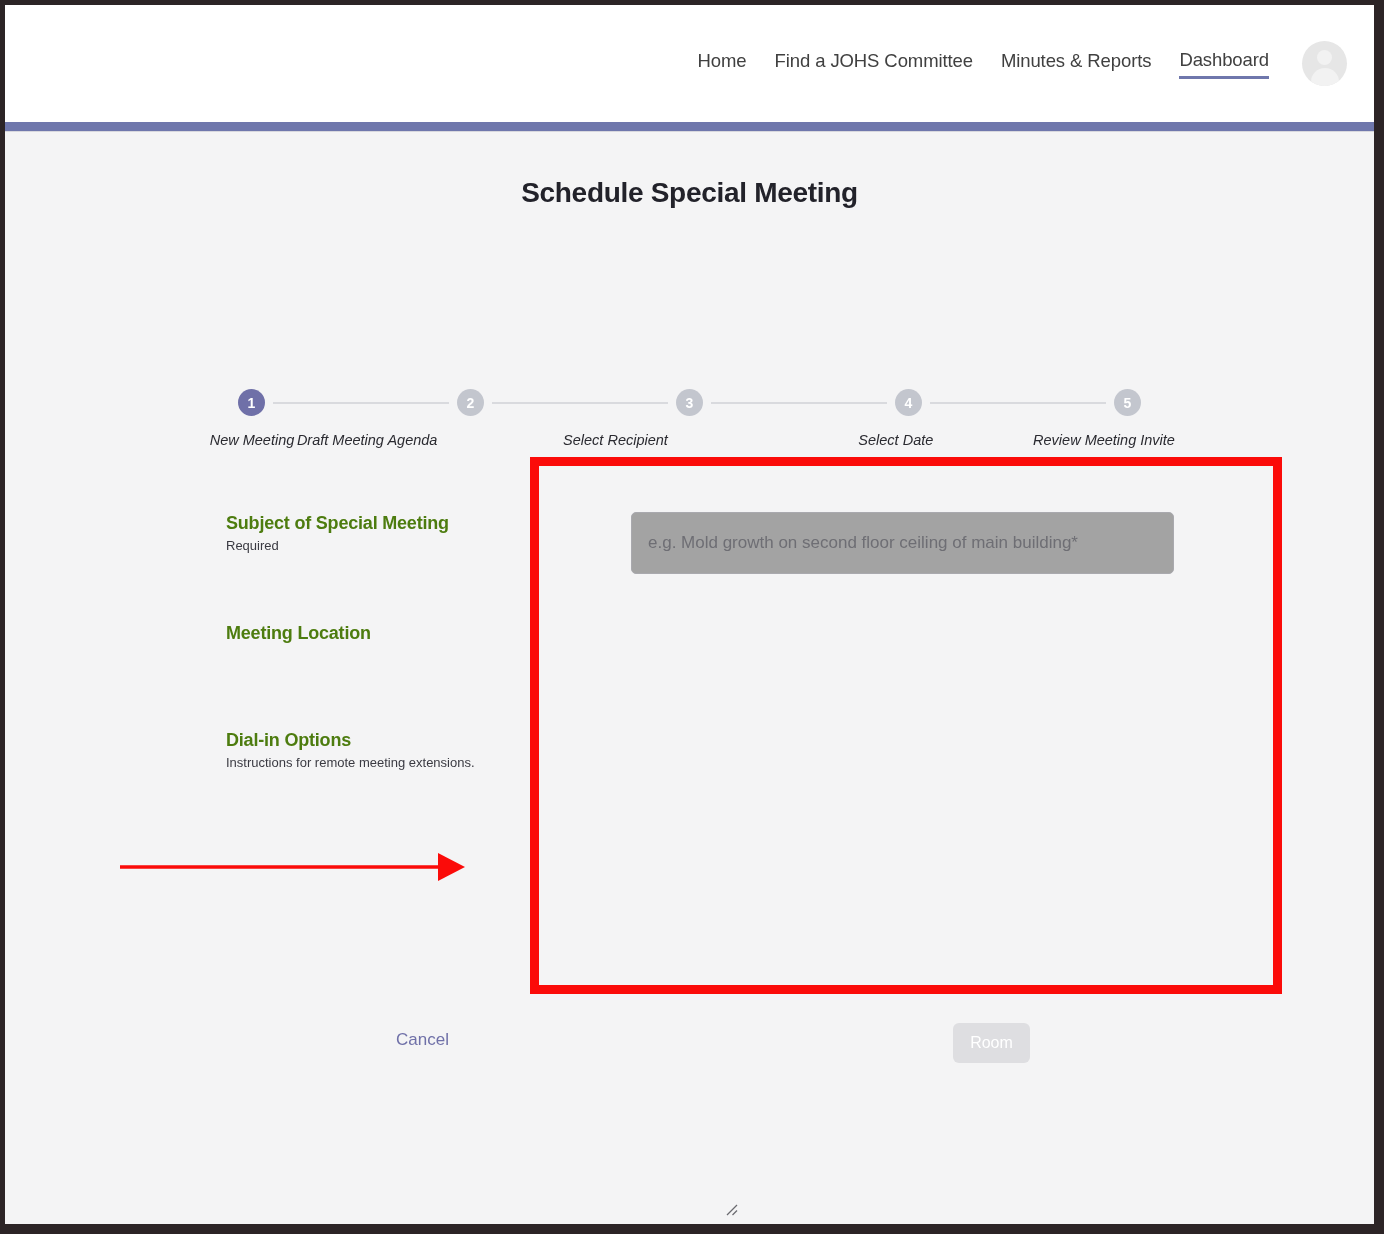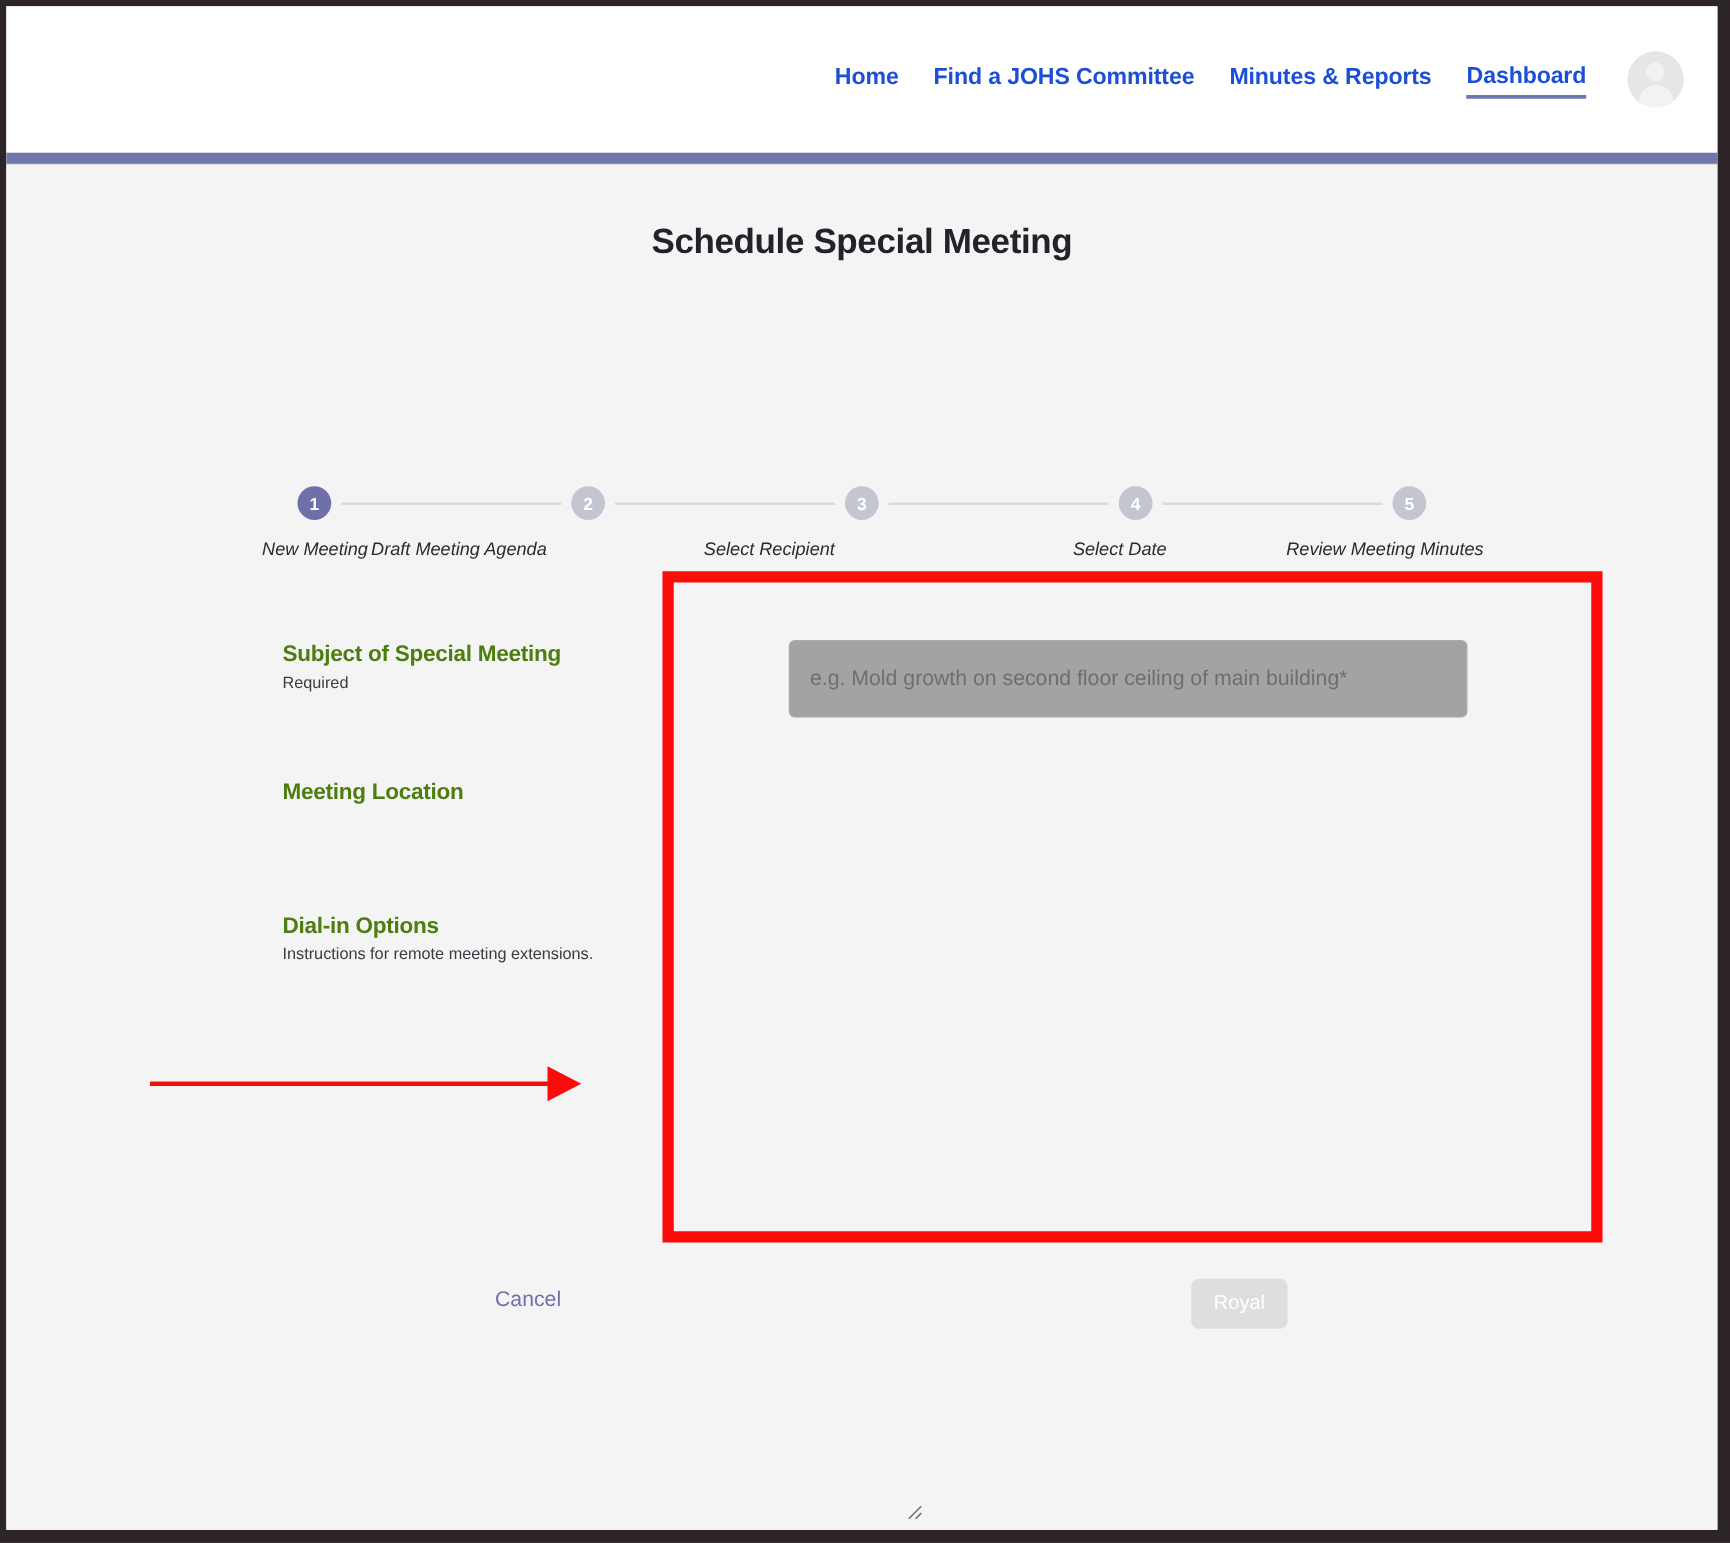--- a/index.html
+++ b/index.html
@@ -39,22 +39,22 @@
     padding-right: 27px;
   }
   .nav-links {
     display: flex;
     align-items: center;
     gap: 28px;
     margin-right: 33px;
   }
   .nav-link {
     font-size: 18.5px;
-    font-weight: bold;
-    color: #1d4ed8;
+    font-weight: normal;
+    color: #404040;
     letter-spacing: -0.1px;
     text-decoration: none;
     padding-bottom: 5px;
     white-space: nowrap;
     cursor: pointer;
   }
   .nav-link.active {
     border-bottom: 3px solid #6f77ac;
   }
   #avatar {
@@ -266,21 +266,21 @@
           <div class="step-line"></div>
           <div class="step-circle">4</div>
           <div class="step-line"></div>
           <div class="step-circle">5</div>
         </div>
         <div class="step-labels">
           <div class="step-label l0">New Meeting</div>
           <div class="step-label l1">Draft Meeting Agenda</div>
           <div class="step-label l2">Select Recipient</div>
           <div class="step-label l3">Select Date</div>
-          <div class="step-label l4">Review Meeting Minutes</div>
+          <div class="step-label l4">Review Meeting Invite</div>
         </div>
       </div>
 
       <div id="form-area">
 
         <div class="form-row" style="left:221px; top:50px;">
           <div class="field-label-col">
             <div class="field-label">Subject of Special Meeting</div>
             <div class="field-sub">Required</div>
           </div>
@@ -301,21 +301,21 @@
         </div>
 
         <svg id="resize-grip" viewBox="0 0 14 14">
           <line x1="13" y1="3" x2="3" y2="13" stroke="#6a6a70" stroke-width="1.2"></line>
           <line x1="13" y1="8.5" x2="8.5" y2="13" stroke="#6a6a70" stroke-width="1.2"></line>
         </svg>
 
       </div>
 
       <a id="cancel-link" href="#">Cancel</a>
-      <button id="next-button" disabled="">Royal</button>
+      <button id="next-button" disabled="">Room</button>
 
       <div id="annot-box"></div>
       <svg id="annot-arrow" viewBox="0 0 345 40">
         <line x1="0" y1="20" x2="322" y2="20" stroke="#fb0b09" stroke-width="3.5"></line>
         <polygon points="318,6 345,20 318,34" fill="#fb0b09"></polygon>
       </svg>
 
     </div>
   </div>
 </div>

